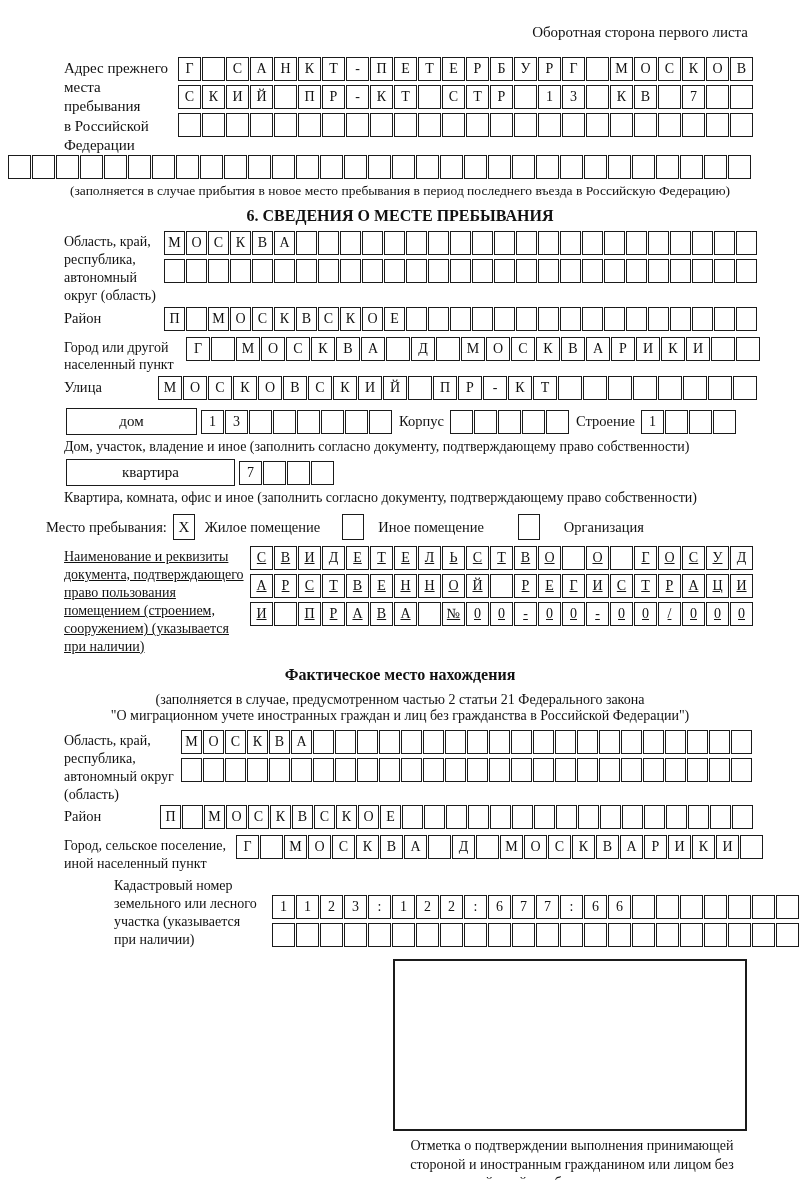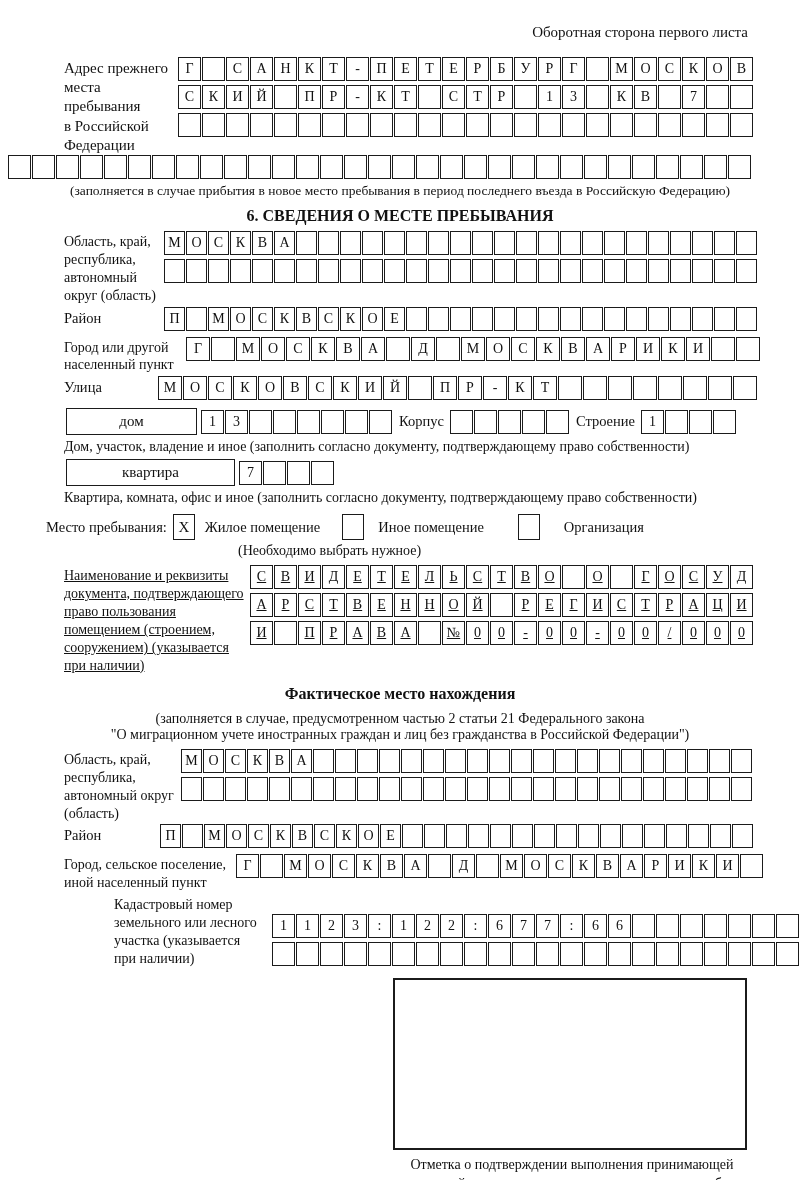--- a/index.html
+++ b/index.html
@@ -368,21 +368,20 @@
 
   <div class="stay-row">
     <span>Место пребывания:</span>
     <span class="chkbox" style="margin-left:6px;">X</span>
     <span style="margin-left:10px;">Жилое помещение</span>
     <span class="chkbox" style="margin-left:22px;"></span>
     <span style="margin-left:14px;">Иное помещение</span>
     <span class="chkbox" style="margin-left:34px;"></span>
     <span style="margin-left:24px;">Организация</span>
   </div>
-  <div style="font-size:14px;margin:3px 0 0 238px;">(Необходимо выбрать нужное)</div>
 
   <div class="field" style="margin:6px 0 0 64px;text-decoration:underline;">
     <div class="lbl" style="width:186px;font-size:14px;">Наименование и реквизиты
 документа, подтверждающего
 право пользования
 помещением (строением,
 сооружением) (указывается
 при наличии)</div>
     <div class="rows">
       <div class="cellrow">

